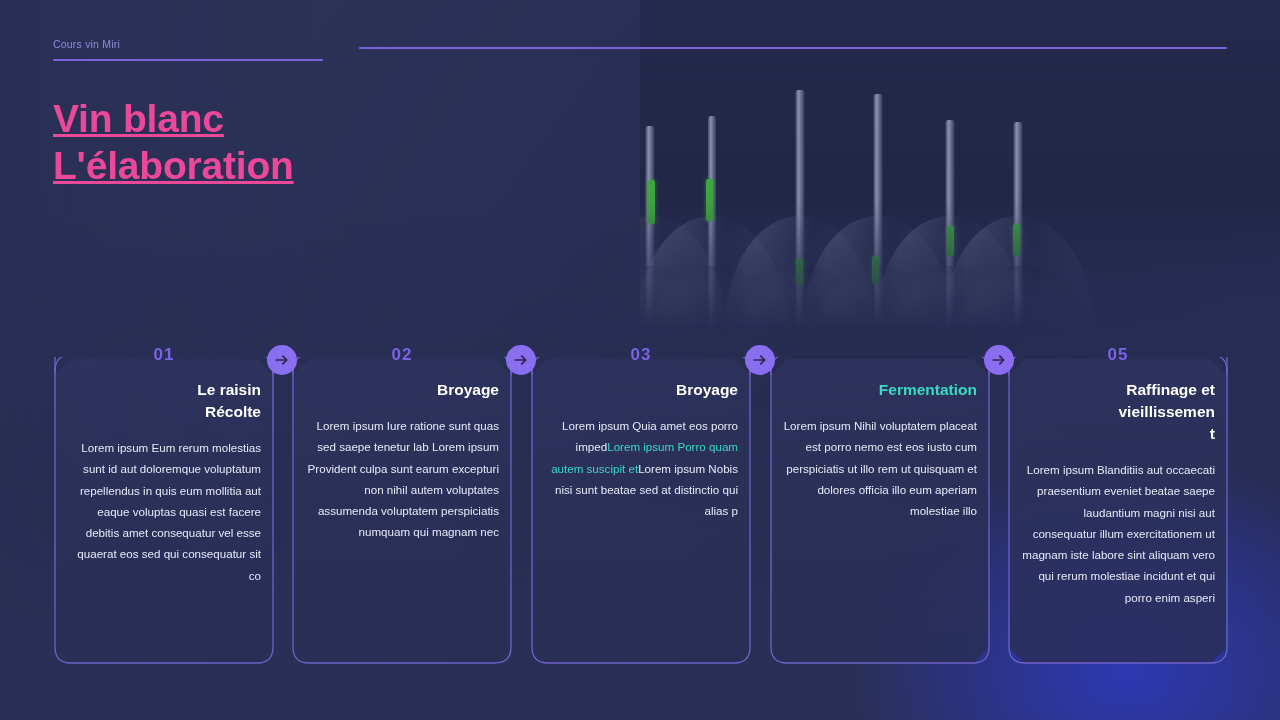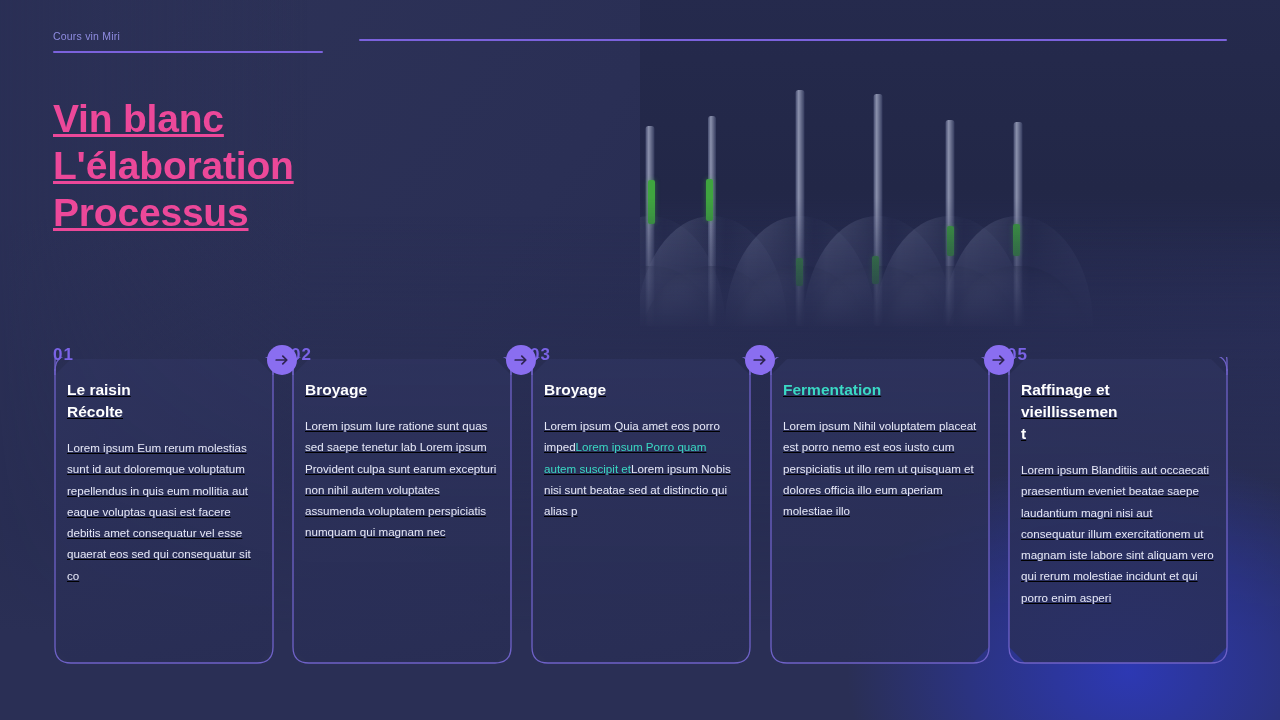--- a/index.html
+++ b/index.html
@@ -61,21 +61,21 @@
     background:
       linear-gradient(180deg,rgba(40,45,82,0.0) 0%,rgba(40,45,82,0.0) 30%,rgba(40,45,82,0.86) 72%,#2a2f55 88%),
       linear-gradient(90deg,rgba(42,47,85,0.96) 0%,rgba(42,47,85,0.55) 9%,rgba(42,47,85,0) 24%);
   }
   .bg-blue-glow {
     position:absolute; right:-160px; bottom:-200px; width:780px; height:620px;
     background:radial-gradient(50% 50% at 60% 60%, rgba(45,57,184,0.95) 0%, rgba(44,55,172,0.55) 38%, rgba(43,50,140,0) 72%);
   }
 
   
-  .header { position:absolute; left:0; top:0; width:1280px; height:60px; }
+  .header { position:absolute; left:0; top:8px; width:1280px; height:60px; }
   .hdr-item { position:absolute; }
   .hdr-label {
     font-size:10.5px; letter-spacing:.2px; color:#8f8ce0; white-space:nowrap;
   }
   .hdr-rule { height:2px; background:#7b62dd; border-radius:1px; margin-top:9px; }
 
   
   .title {
     position:absolute; left:53px; top:95px; width:420px;
     font-size:39px; line-height:47px; font-weight:bold; color:#ec4899;
@@ -92,25 +92,25 @@
   .card-frame svg { display:block; }
 
   .card-fill {
     position:absolute; left:2px; top:14px; width:218px; height:304px;
     background:linear-gradient(170deg,rgba(47,52,95,0.80) 0%,rgba(40,45,84,0.80) 100%);
     clip-path: polygon(0 16px, 16px 0, 202px 0, 218px 16px, 218px 288px, 202px 304px, 16px 304px, 0 288px);
     z-index:0;
   }
 
   .card-num {
-    position:absolute; top:0px; left:0; width:222px; text-align:left;
+    position:absolute; top:0px; left:0; width:222px; text-align:center;
     font-size:17px; font-weight:bold; color:#7a63e6; letter-spacing:1px;
     z-index:3;
   }
-  .card-inner { position:absolute; left:14px; top:34px; width:194px; z-index:2; text-align:left;text-decoration:underline; }
+  .card-inner { position:absolute; left:14px; top:34px; width:194px; z-index:2; text-align:right; }
   .card-title {
     font-size:15.5px; font-weight:bold; color:#ffffff; line-height:22px;
     margin-bottom:14px;
   }
   .card-title.accent { color:#3ad9c4; }
   .card-body {
     font-size:11.6px; line-height:21.3px; color:#e7e9f8; font-weight:400;
   }
   .card-body .hl { color:#3ad9c4; }
 
@@ -176,21 +176,20 @@
     <div class="hdr-rule"></div>
   </div>
   <div class="hdr-item" style="left:359px; top:30px; width:868px;">
     <div class="hdr-rule"></div>
   </div>
 </div>
 
 <div class="title">
   <span>Vin blanc</span>
   <span>L'élaboration</span>
-  <span>Processus</span>
 </div>
 
 <div class="steps" id="steps-root">
     <div class="card" style="left: 53px;">
       <div class="card-fill"></div>
       <div class="card-frame">
         <svg width="222" height="308" viewBox="0 0 222 308">
     <path d="M2 30 L2 16 Q2 2 18 2 L204 2 Q220 2 220 16 L220 30" fill="none" stroke="#6f62c8" stroke-width="1.3" transform="translate(0,-12)"></path>
     <path d="M2 12 L2 290 Q2 306 18 306 L204 306 Q220 306 220 290 L220 12" fill="none" stroke="#6f62c8" stroke-width="1.3"></path>
     <path d="M2 14 Q2 -2 18 -2 L66 -2" fill="none" stroke="#6f62c8" stroke-width="1.3"></path>

